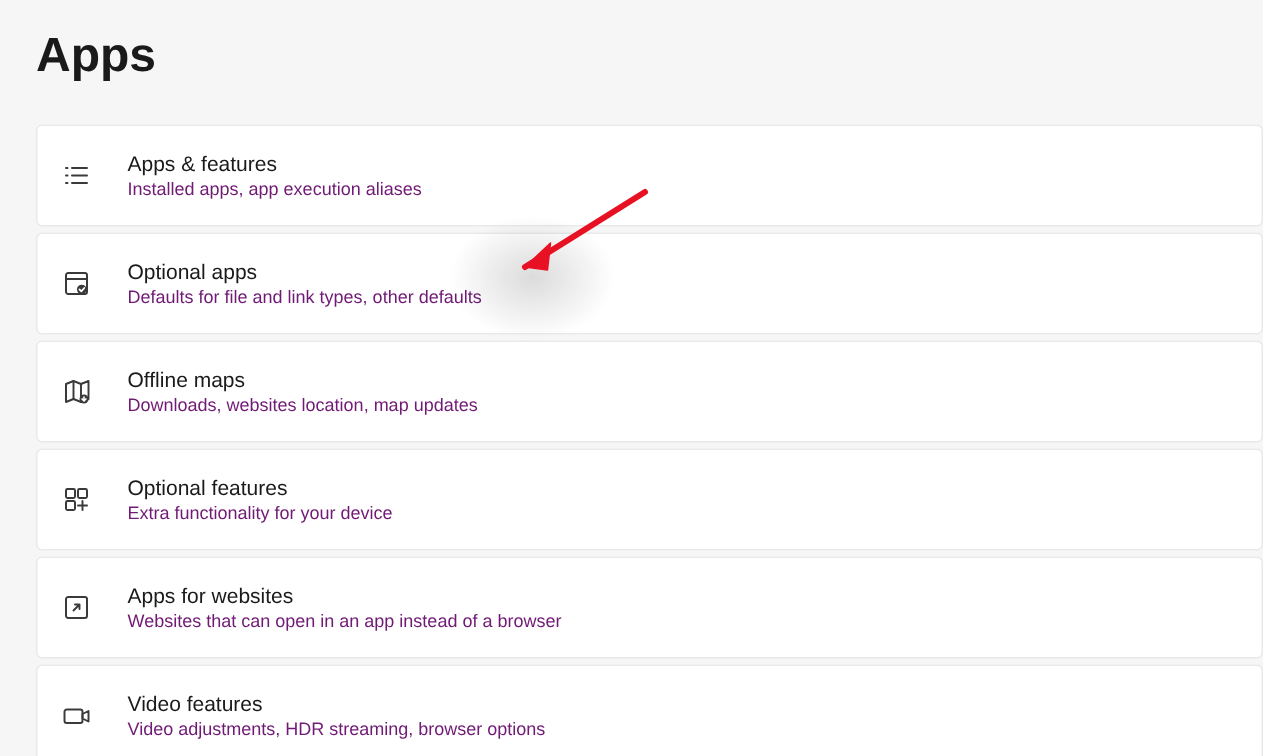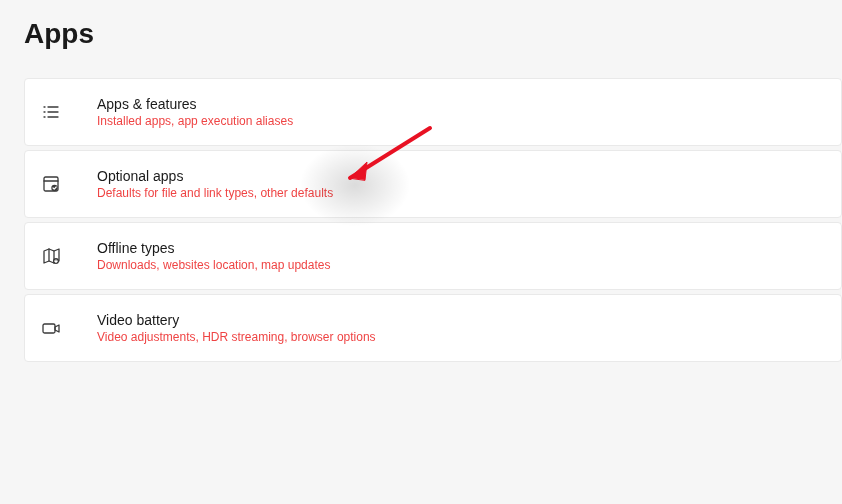--- a/index.html
+++ b/index.html
@@ -9,40 +9,39 @@
     }
     body {
       font-family: "Segoe UI", -apple-system, BlinkMacSystemFont, sans-serif;
       background: #f6f6f6;
       width: 842px;
       height: 504px;
       overflow: hidden;
       position: relative;
     }
     .page-title {
-      font-size: 28px;
+      font-size: 32px;
       font-weight: 600;
       color: #1a1a1a;
       padding: 18px 0 0 24px;
     }
     .list {
       padding: 28px 0 0 24px;
     }
     .list-item {
       background: #fff;
       border: 1px solid #e9e9e9;
       border-radius: 4px;
       margin-bottom: 4px;
       padding: 14px 20px 14px 16px;
       display: flex;
       align-items: center;
       cursor: pointer;
       min-height: 68px;
       width: calc(100% - 0px);
-      gap: 12px;
     }
     .item-icon {
       width: 20px;
       height: 20px;
       margin-right: 24px;
       flex-shrink: 0;
       display: flex;
       align-items: center;
       justify-content: center;
     }
@@ -51,21 +50,21 @@
       flex-direction: column;
       gap: 2px;
     }
     .item-title {
       font-size: 14px;
       color: #1a1a1a;
       font-weight: 400;
     }
     .item-desc {
       font-size: 12px;
-      color: #ef4444;
+      color: #701a75;
     }
     svg {
       stroke: #3a3a3a;
       stroke-width: 1.3;
       fill: none;
       stroke-linecap: round;
       stroke-linejoin: round;
     }
     .arrow {
       position: absolute;
@@ -128,36 +127,63 @@
     <span class="item-icon">
       <svg viewBox="0 0 20 20" width="20" height="20">
         <path d="M3 5 L8 3 L13 5 L18 3 L18 15 L13 17 L8 15 L3 17 Z"></path>
         <line x1="8" y1="3" x2="8" y2="15"></line>
         <line x1="13" y1="5" x2="13" y2="17"></line>
         <circle cx="15" cy="15" r="3" fill="#3a3a3a" stroke="none"></circle>
         <path d="M15 13.7 L15 16.3 M13.7 15 L15 16.3 L16.3 15" stroke="#fff" stroke-width="1.1"></path>
       </svg>
     </span>
     <div class="item-text">
-      <span class="item-title">Offline types</span>
+      <span class="item-title">Offline maps</span>
       <span class="item-desc">Downloads, websites location, map updates</span>
     </div>
   </div>
 
+  <div class="list-item">
+    <span class="item-icon">
+      <svg viewBox="0 0 20 20" width="20" height="20">
+        <rect x="3" y="3" width="6" height="6" rx="1"></rect>
+        <rect x="11" y="3" width="6" height="6" rx="1"></rect>
+        <rect x="3" y="11" width="6" height="6" rx="1"></rect>
+        <line x1="14" y1="11" x2="14" y2="17"></line>
+        <line x1="11" y1="14" x2="17" y2="14"></line>
+      </svg>
+    </span>
+    <div class="item-text">
+      <span class="item-title">Optional features</span>
+      <span class="item-desc">Extra functionality for your device</span>
+    </div>
+  </div>
 
+  <div class="list-item">
+    <span class="item-icon">
+      <svg viewBox="0 0 20 20" width="20" height="20">
+        <rect x="3" y="3" width="14" height="14" rx="1.5"></rect>
+        <path d="M8 12 L12 8 M12 8 L12 11 M12 8 L9 8"></path>
+      </svg>
+    </span>
+    <div class="item-text">
+      <span class="item-title">Apps for websites</span>
+      <span class="item-desc">Websites that can open in an app instead of a browser</span>
+    </div>
+  </div>
 
   <div class="list-item">
     <span class="item-icon">
       <svg viewBox="0 0 20 20" width="20" height="20">
         <rect x="2" y="6" width="12" height="9" rx="1.5"></rect>
         <path d="M14 9 L18 7 L18 14 L14 12 Z"></path>
       </svg>
     </span>
     <div class="item-text">
-      <span class="item-title">Video battery</span>
+      <span class="item-title">Video features</span>
       <span class="item-desc">Video adjustments, HDR streaming, browser options</span>
     </div>
   </div>
 
 </div>
 
 <div class="arrow-glow"></div>
 <svg class="arrow" width="110" height="80" viewBox="0 0 110 80">
   <path d="M 95 8 L 15 58" stroke="#e81123" stroke-width="4" fill="none" stroke-linecap="round"></path>
   <path d="M 15 58 L 32 42 L 30 60 Z" fill="#e81123" stroke="#e81123" stroke-width="1"></path>

